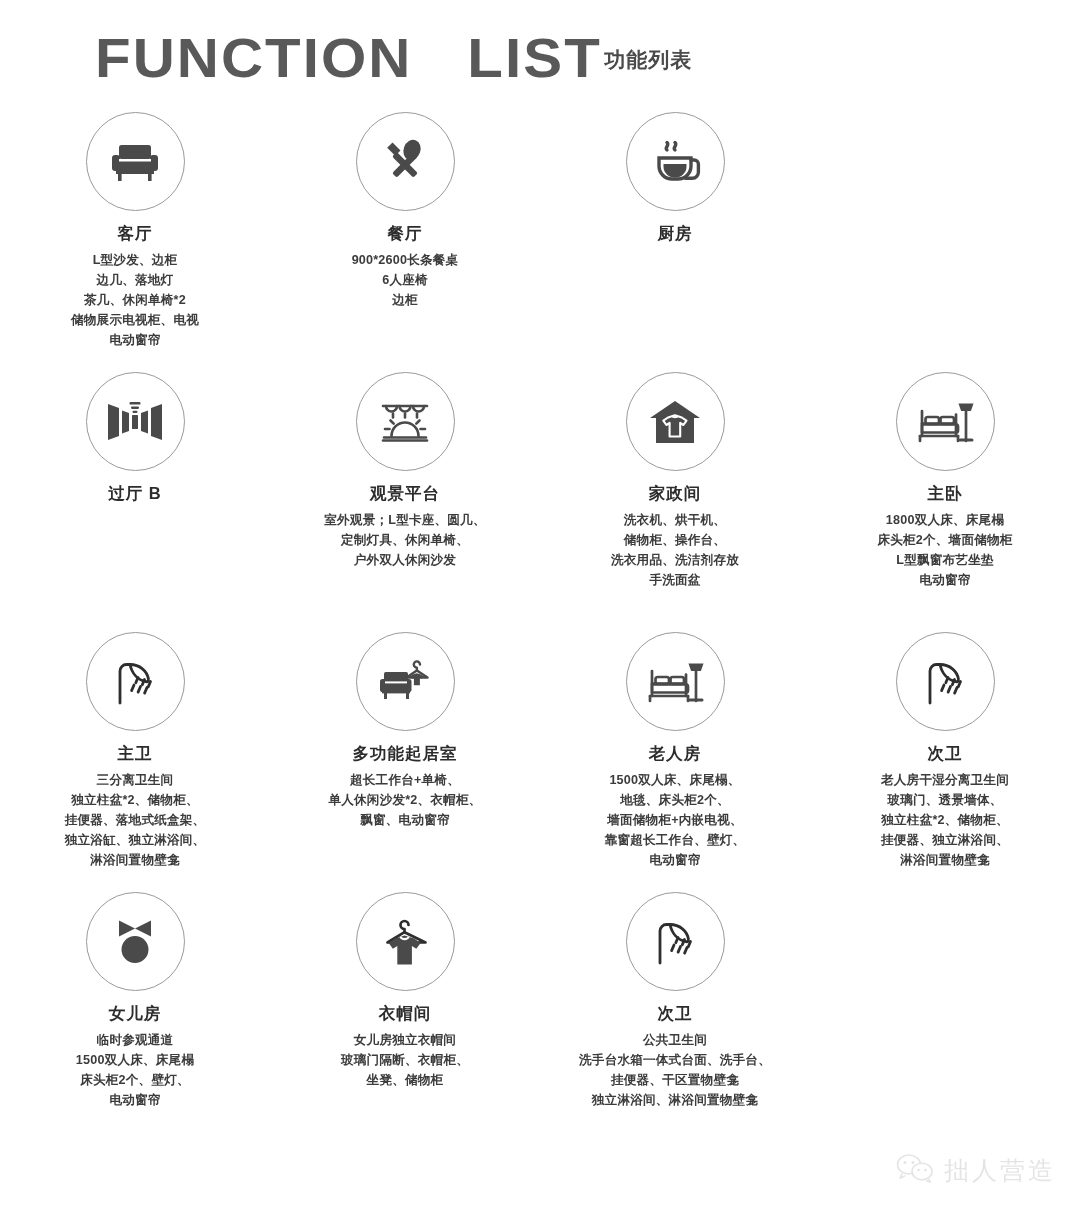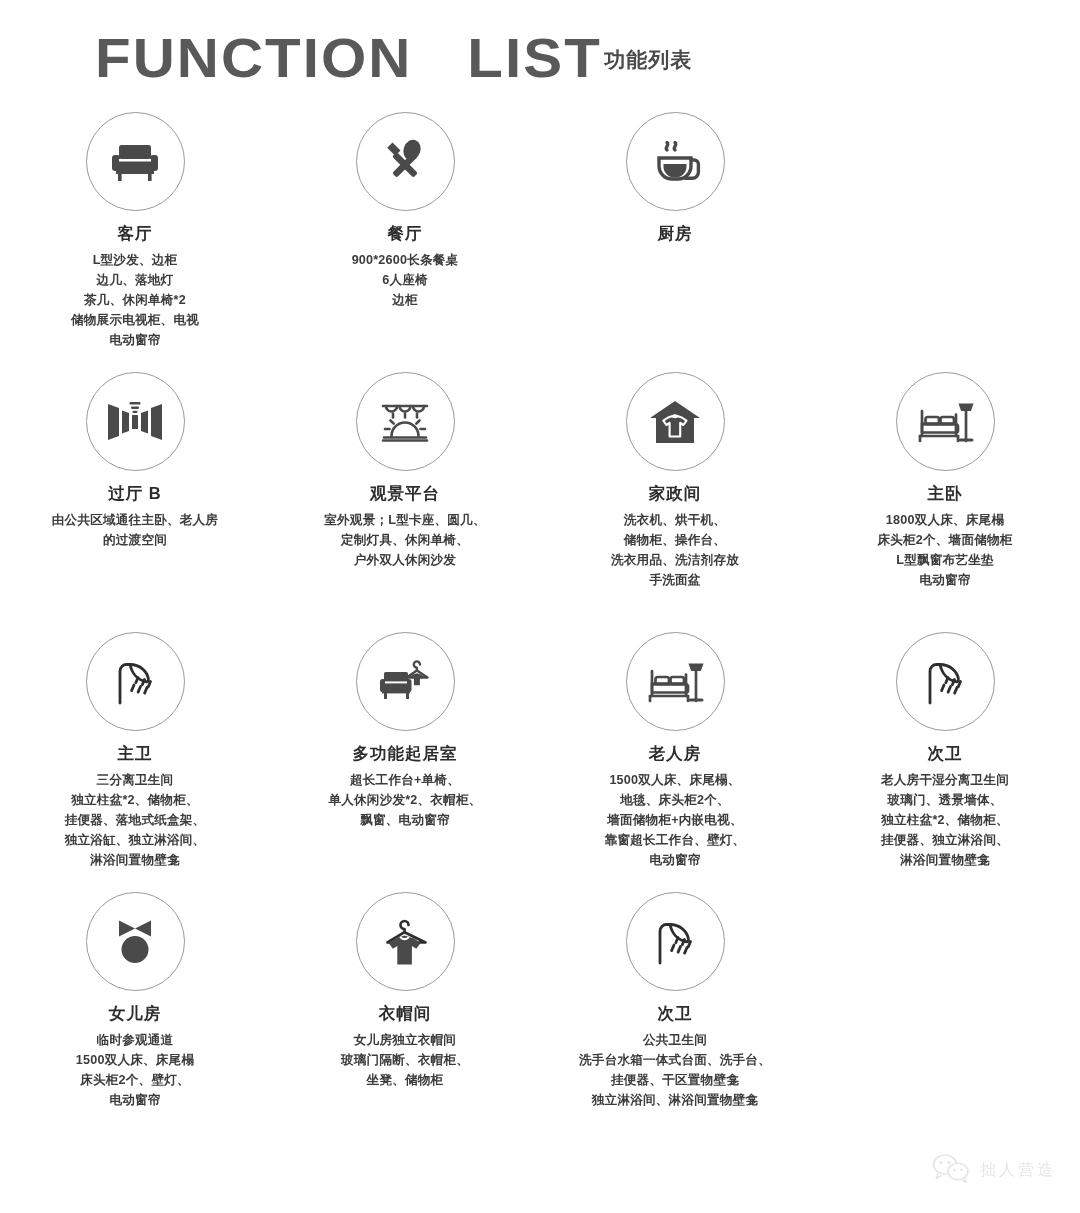--- a/index.html
+++ b/index.html
@@ -117,21 +117,21 @@
   
   #watermark {
     position: absolute;
     right: 24px;
     bottom: 26px;
     display: flex;
     align-items: center;
     opacity: 0.30;
   }
   #wm-text {
-    font-size: 16px;
+    font-size: 25px;
     color: #a9a9a9;
     margin-left: 9px;
     letter-spacing: 3px;
     white-space: nowrap;
   }
 </style>
 </head>
 <body>
 
 <div id="header">
@@ -208,24 +208,20 @@
         <path d="M16 13.5 L23 16 V34 L16 36.5 Z"></path>
         <path d="M42 13.5 L35 16 V34 L42 36.5 Z"></path>
         <rect x="26" y="18" width="6" height="14" rx="0.5"></rect>
         <rect x="23.5" y="5" width="11" height="2.6" rx="1.2"></rect>
         <rect x="25" y="9.5" width="8" height="2.4" rx="1.1"></rect>
         <rect x="26.5" y="13.8" width="5" height="2.2" rx="1"></rect>
       </g>
     </svg>
         </div>
         <div class="cell-title">过厅 B</div>
-        <div class="cell-lines">
-          <div class="ln">由公共区域通往主卧、老人房</div>
-          <div class="ln">的过渡空间</div>
-        </div>
       </div>
       <div class="cell">
         <div class="icon-circle">
           <svg width="56" height="48" viewBox="0 0 56 48">
       <g fill="none" stroke="#4a4a4a" stroke-width="2.6" stroke-linecap="round">
         <path d="M6 8 h44"></path>
         <path d="M9 8 a5.5 5.5 0 0 0 11 0"></path>
         <path d="M22.5 8 a5.5 5.5 0 0 0 11 0"></path>
         <path d="M36 8 a5.5 5.5 0 0 0 11 0"></path>
         <path d="M16 15.5 v4"></path>

